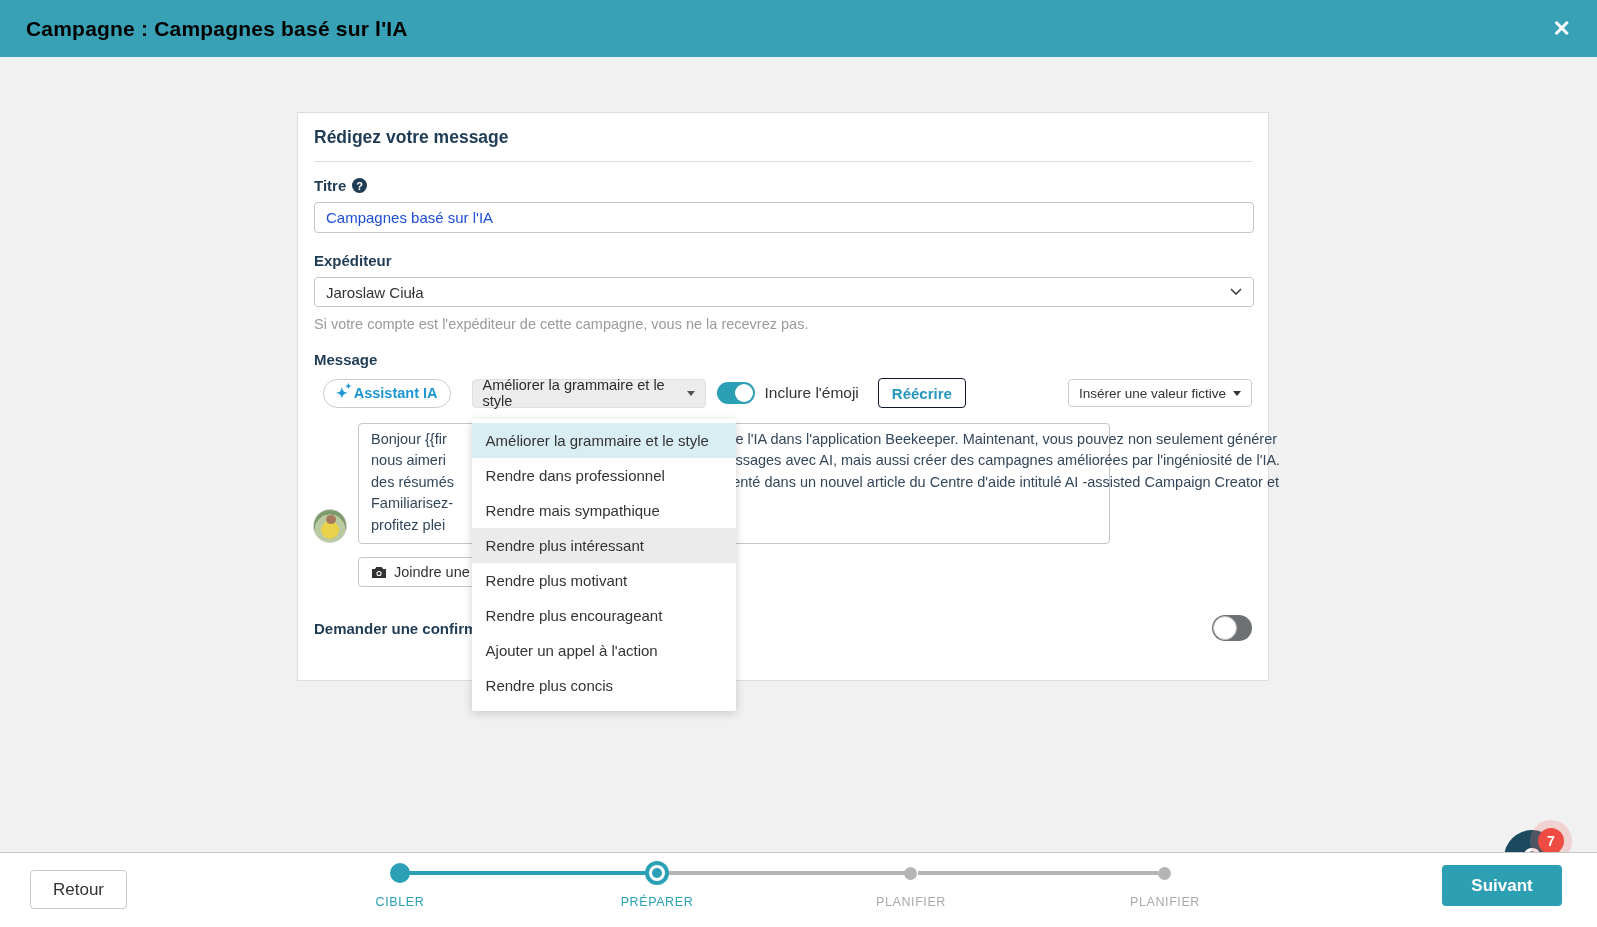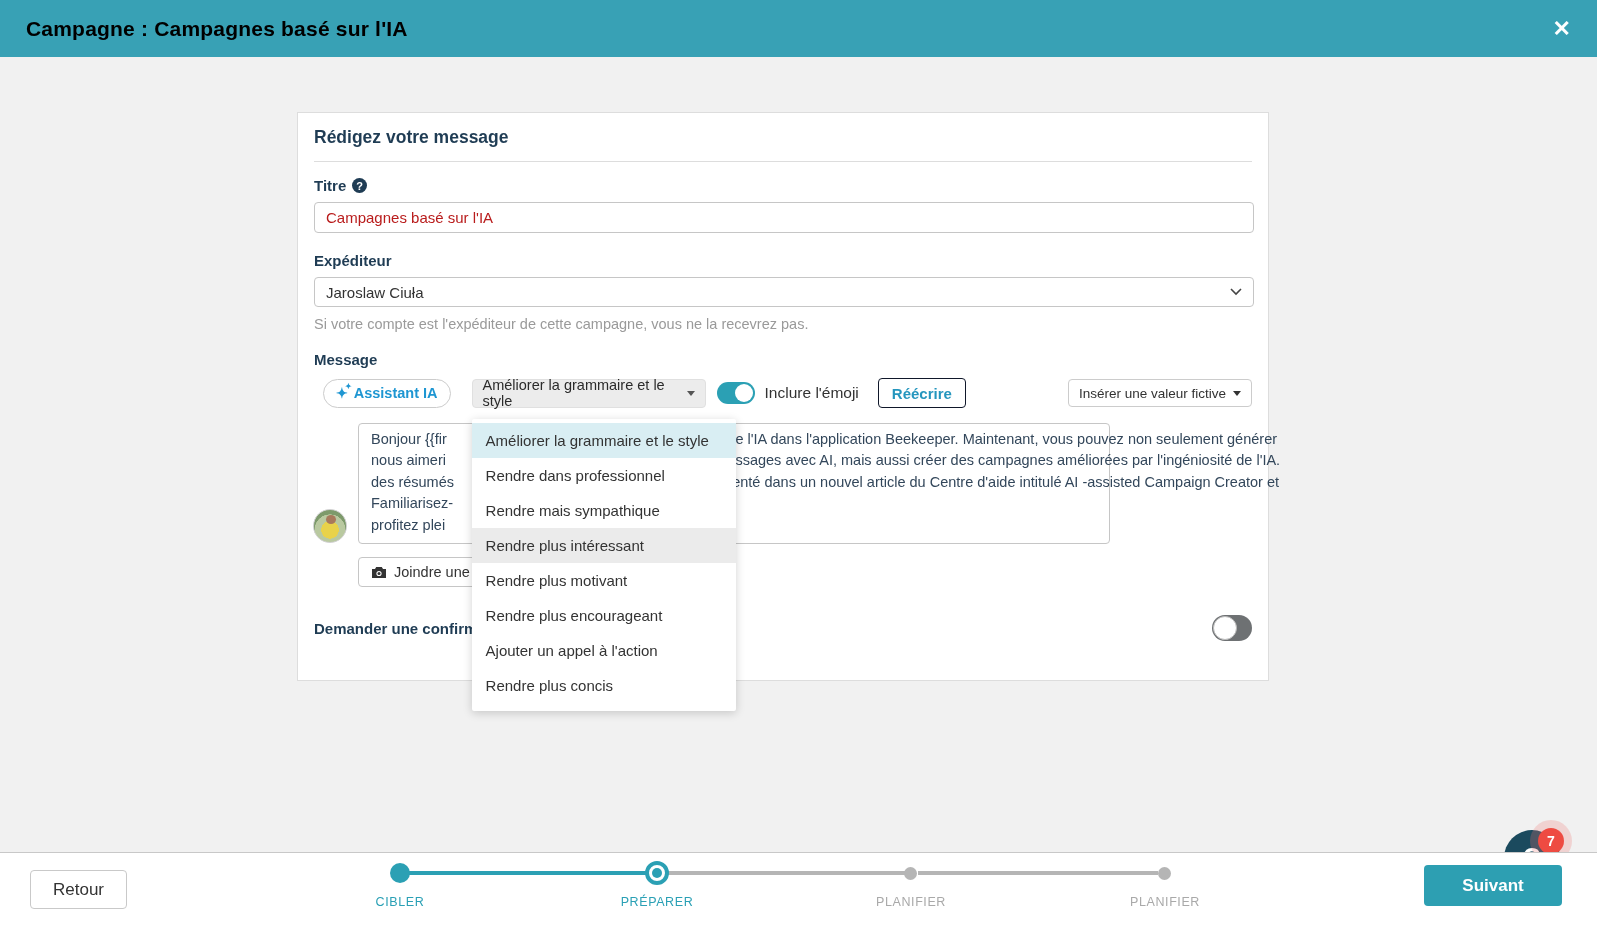--- a/index.html
+++ b/index.html
@@ -15,21 +15,21 @@
   
   .card { position:absolute; left:297px; top:112px; width:972px; min-height:569px; background:#fff;
           border:1px solid #ddd; padding:14px 16px 26px 16px; }
   .card h2 { color:#1f3c54; font-size:17.5px; font-weight:bold; }
   .card hr { border:none; border-top:1px solid #ddd; margin:13px 0 0 0; }
   .field-label { color:#1f3c54; font-size:15px; font-weight:bold; display:flex; align-items:center; gap:6px; }
   .mt19 { margin-top:19px; } .mt14 { margin-top:15px; }
   .help-badge { width:15px; height:15px; border-radius:50%; background:#1f3c54; color:#fff; font-size:11px;
                 font-weight:bold; display:inline-flex; align-items:center; justify-content:center; }
   .text-input { margin-top:8px; width:940px; height:31px; border:1px solid #c6c6c6; border-radius:4px;
-                font-size:15px; color:#b91c1c; padding:0 11px; font-family:"Liberation Sans",sans-serif; background:#fff; }
+                font-size:15px; color:#1d4ed8; padding:0 11px; font-family:"Liberation Sans",sans-serif; background:#fff; }
   .select-box { margin-top:8px; width:940px; height:30px; border:1px solid #c6c6c6; border-radius:4px;
                 display:flex; align-items:center; padding:0 11px; font-size:15px; color:#333; background:#fff; cursor:pointer; }
   .select-box svg { margin-left:auto; }
   .hint { margin-top:9px; color:#9a9a9a; font-size:14.5px; }
 
   
   .toolbar { margin-top:10px; display:flex; align-items:center; height:30px; }
   .pill-btn { margin-left:9px; height:29px; border:1px solid #ccc; border-radius:15px; background:#fff;
               display:flex; align-items:center; padding:0 12px; gap:6px; color:#1e96d2; font-size:14.5px;
               font-weight:bold; cursor:pointer; white-space:nowrap; }
@@ -79,21 +79,21 @@
   .confirm-row { margin-top:28px; display:flex; align-items:center; }
   .confirm-row .field-label { white-space:nowrap; }
   .confirm-row .toggle { margin-left:auto; }
 
   
   footer { position:absolute; left:0; bottom:0; width:1597px; height:75px; background:#fff;
            border-top:1px solid #c8c8c8; z-index:20; }
   .back-btn { position:absolute; left:30px; top:17px; width:97px; height:39px; background:#fff;
               border:1px solid #c9c9c9; border-radius:4px; font-size:17px; color:#333;
               font-family:"Liberation Sans",sans-serif; cursor:pointer; }
-  .next-btn { position:absolute; right:35px; top:12px; width:138px; height:41px; background:#2d9fb2;
+  .next-btn { position:absolute; right:35px; top:12px; width:120px; height:41px; background:#2d9fb2;
               border:none; border-radius:4px; font-size:17px; font-weight:bold; color:#fff;
               font-family:"Liberation Sans",sans-serif; cursor:pointer; }
   .stepper { position:absolute; left:390px; top:0; width:786px; height:75px; }
   .seg { position:absolute; top:18px; height:4px; }
   .seg.teal { background:#2ba0b4; } .seg.gray { background:#b5b5b5; }
   .dot { position:absolute; border-radius:50%; }
   .dot.done { width:20px; height:20px; background:#2ba0b4; top:10px; }
   .dot.current { width:24px; height:24px; background:#fff; border:4px solid #2ba0b4; top:8px;
                  display:flex; align-items:center; justify-content:center; }
   .dot.current::after { content:""; width:10px; height:10px; border-radius:50%; background:#2ba0b4; }

